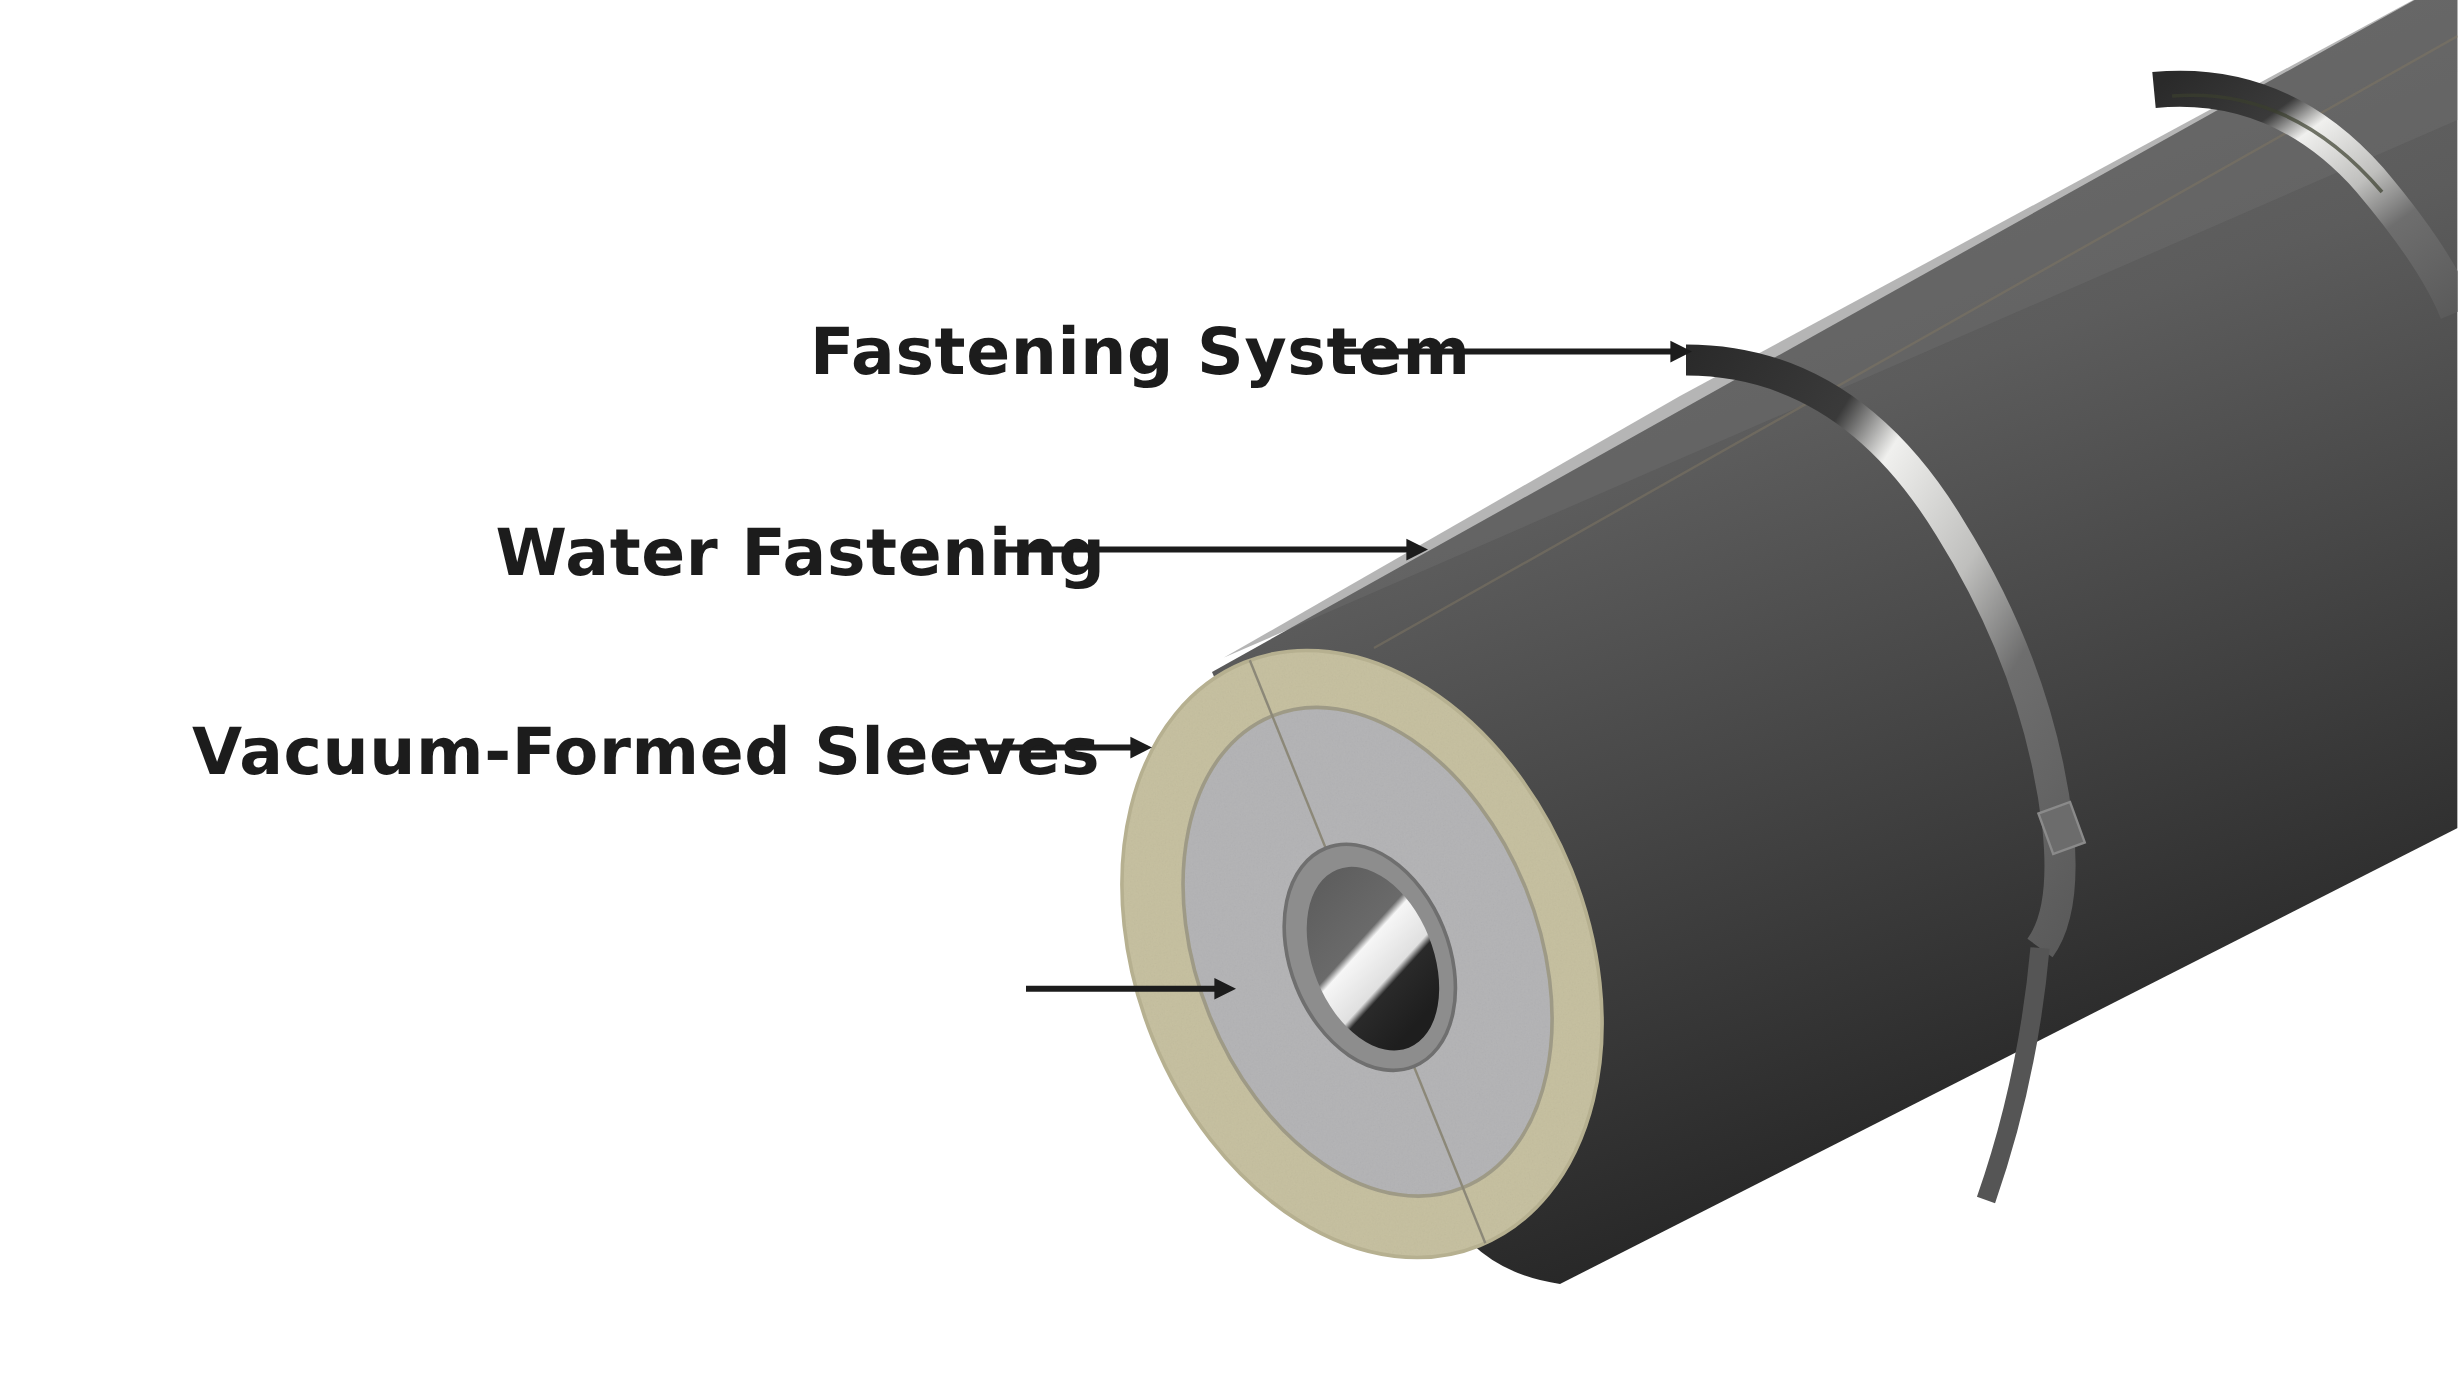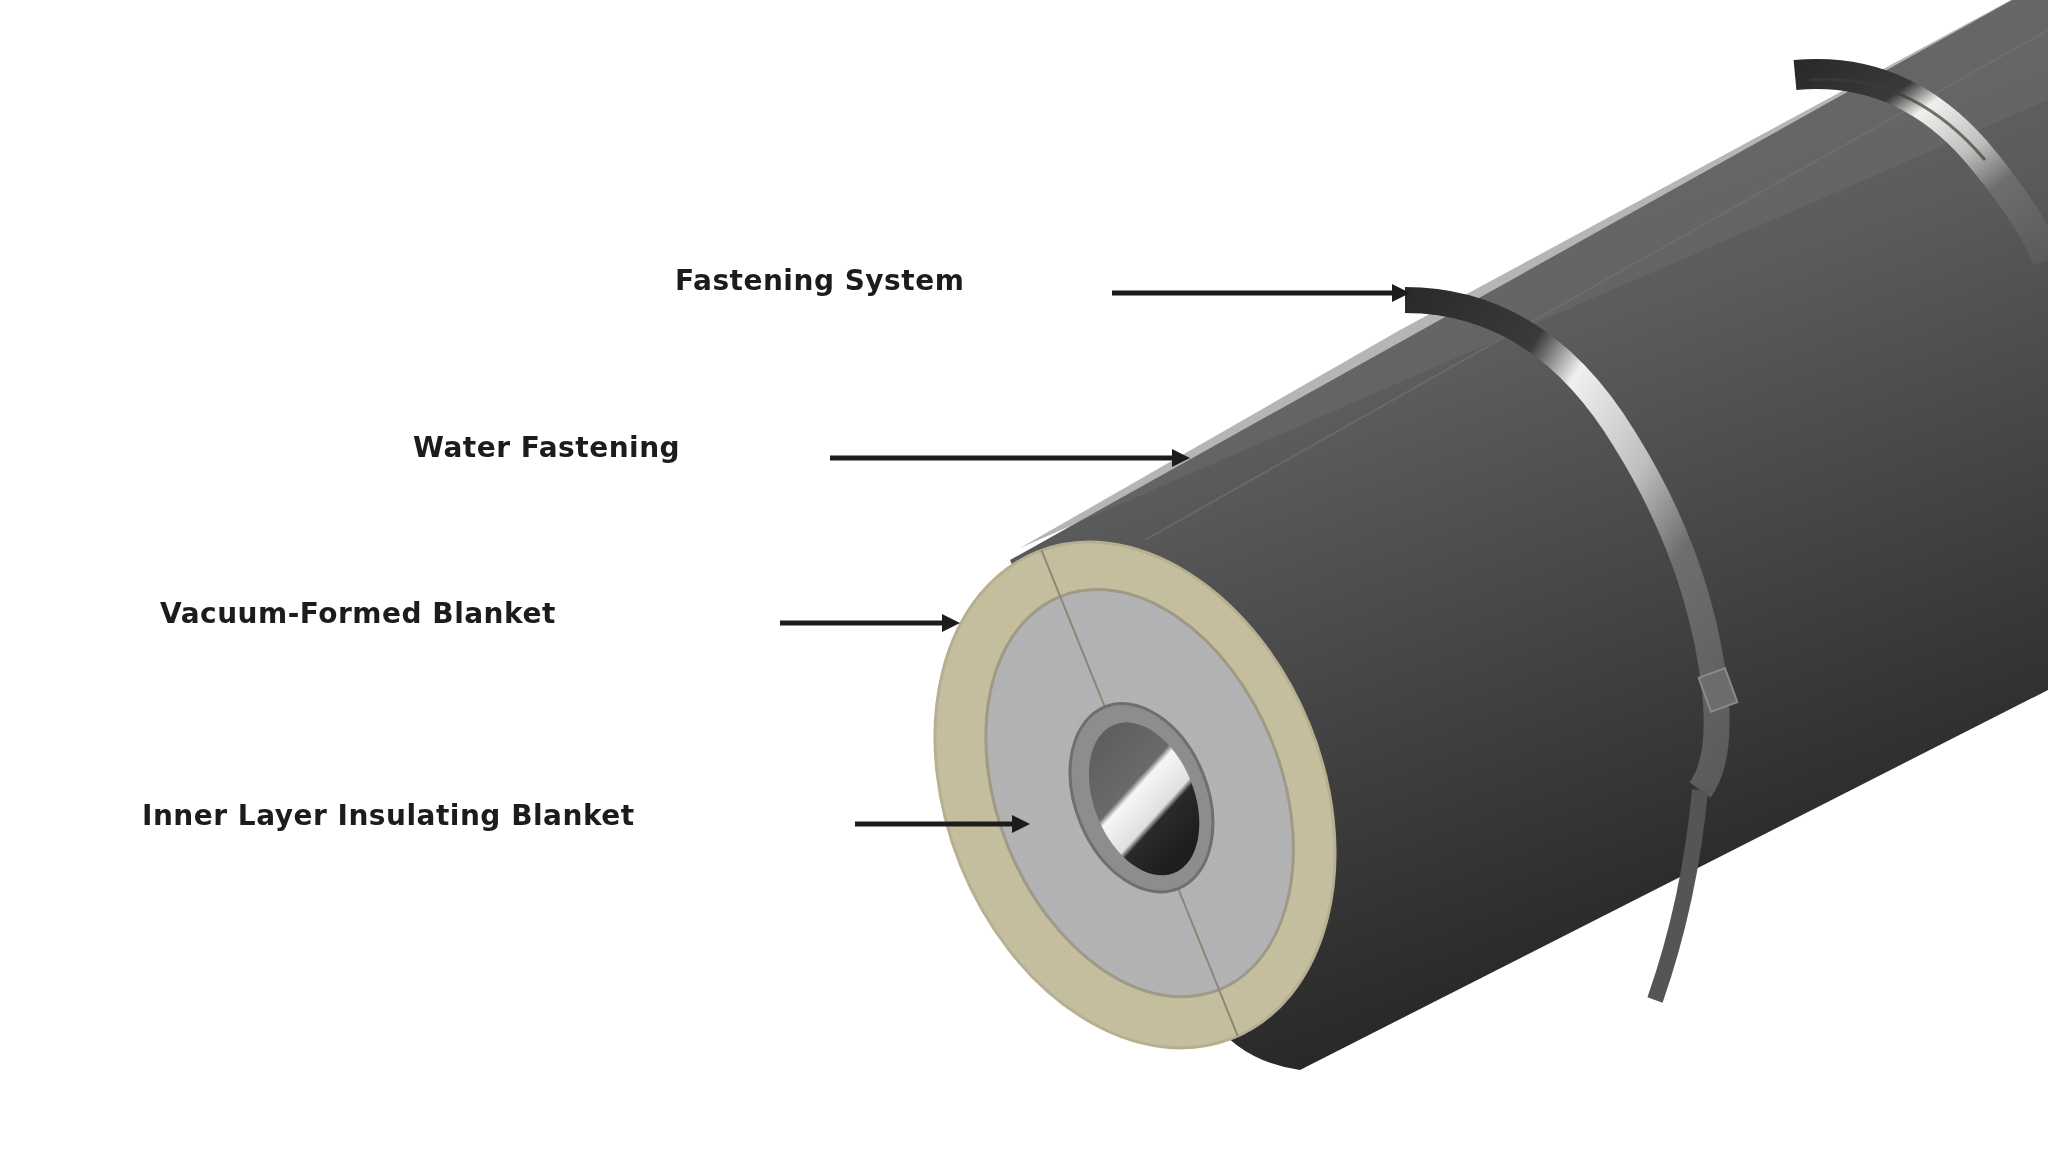--- a/index.html
+++ b/index.html
@@ -2,21 +2,21 @@
 <html><head>
 <meta charset="utf-8">
 <style>
   html, body { margin: 0; padding: 0; background: #ffffff; }
   body { width: 2048px; height: 1150px; position: relative; overflow: hidden; font-family: "DejaVu Sans", sans-serif; }
   #stage { position: absolute; left: 0; top: 0; width: 2048px; height: 1150px; }
   .label {
     position: absolute;
     font-family: "DejaVu Sans", sans-serif;
     font-weight: bold;
-    font-size: 28px;
+    font-size: 54px;
     color: #1c1c1c;
     letter-spacing: 0.5px;
     white-space: nowrap;
     line-height: 1;
   }
 </style>
 </head>
 <body>
 
 <div id="stage">
@@ -96,15 +96,14 @@
       <line x1="780" y1="623" x2="945" y2="623"></line>
       <polygon points="960,623 942,614 942,632" stroke="none"></polygon>
 
       <line x1="855" y1="824" x2="1015" y2="824"></line>
       <polygon points="1030,824 1012,815 1012,833" stroke="none"></polygon>
     </g>
   </svg>
 
   <div class="label" style="left:675px; top:267px;">Fastening System</div>
   <div class="label" style="left:413px; top:434px;">Water Fastening</div>
-  <div class="label" style="left:160px; top:600px;">Vacuum-Formed Blanket</div>
-  <div class="label" style="left:142px; top:802px;">Inner Layer Insulating Blanket</div>
+  <div class="label" style="left:160px; top:600px;">Vacuum-Formed Sleeves</div>
 </div>
 
 </body></html>

